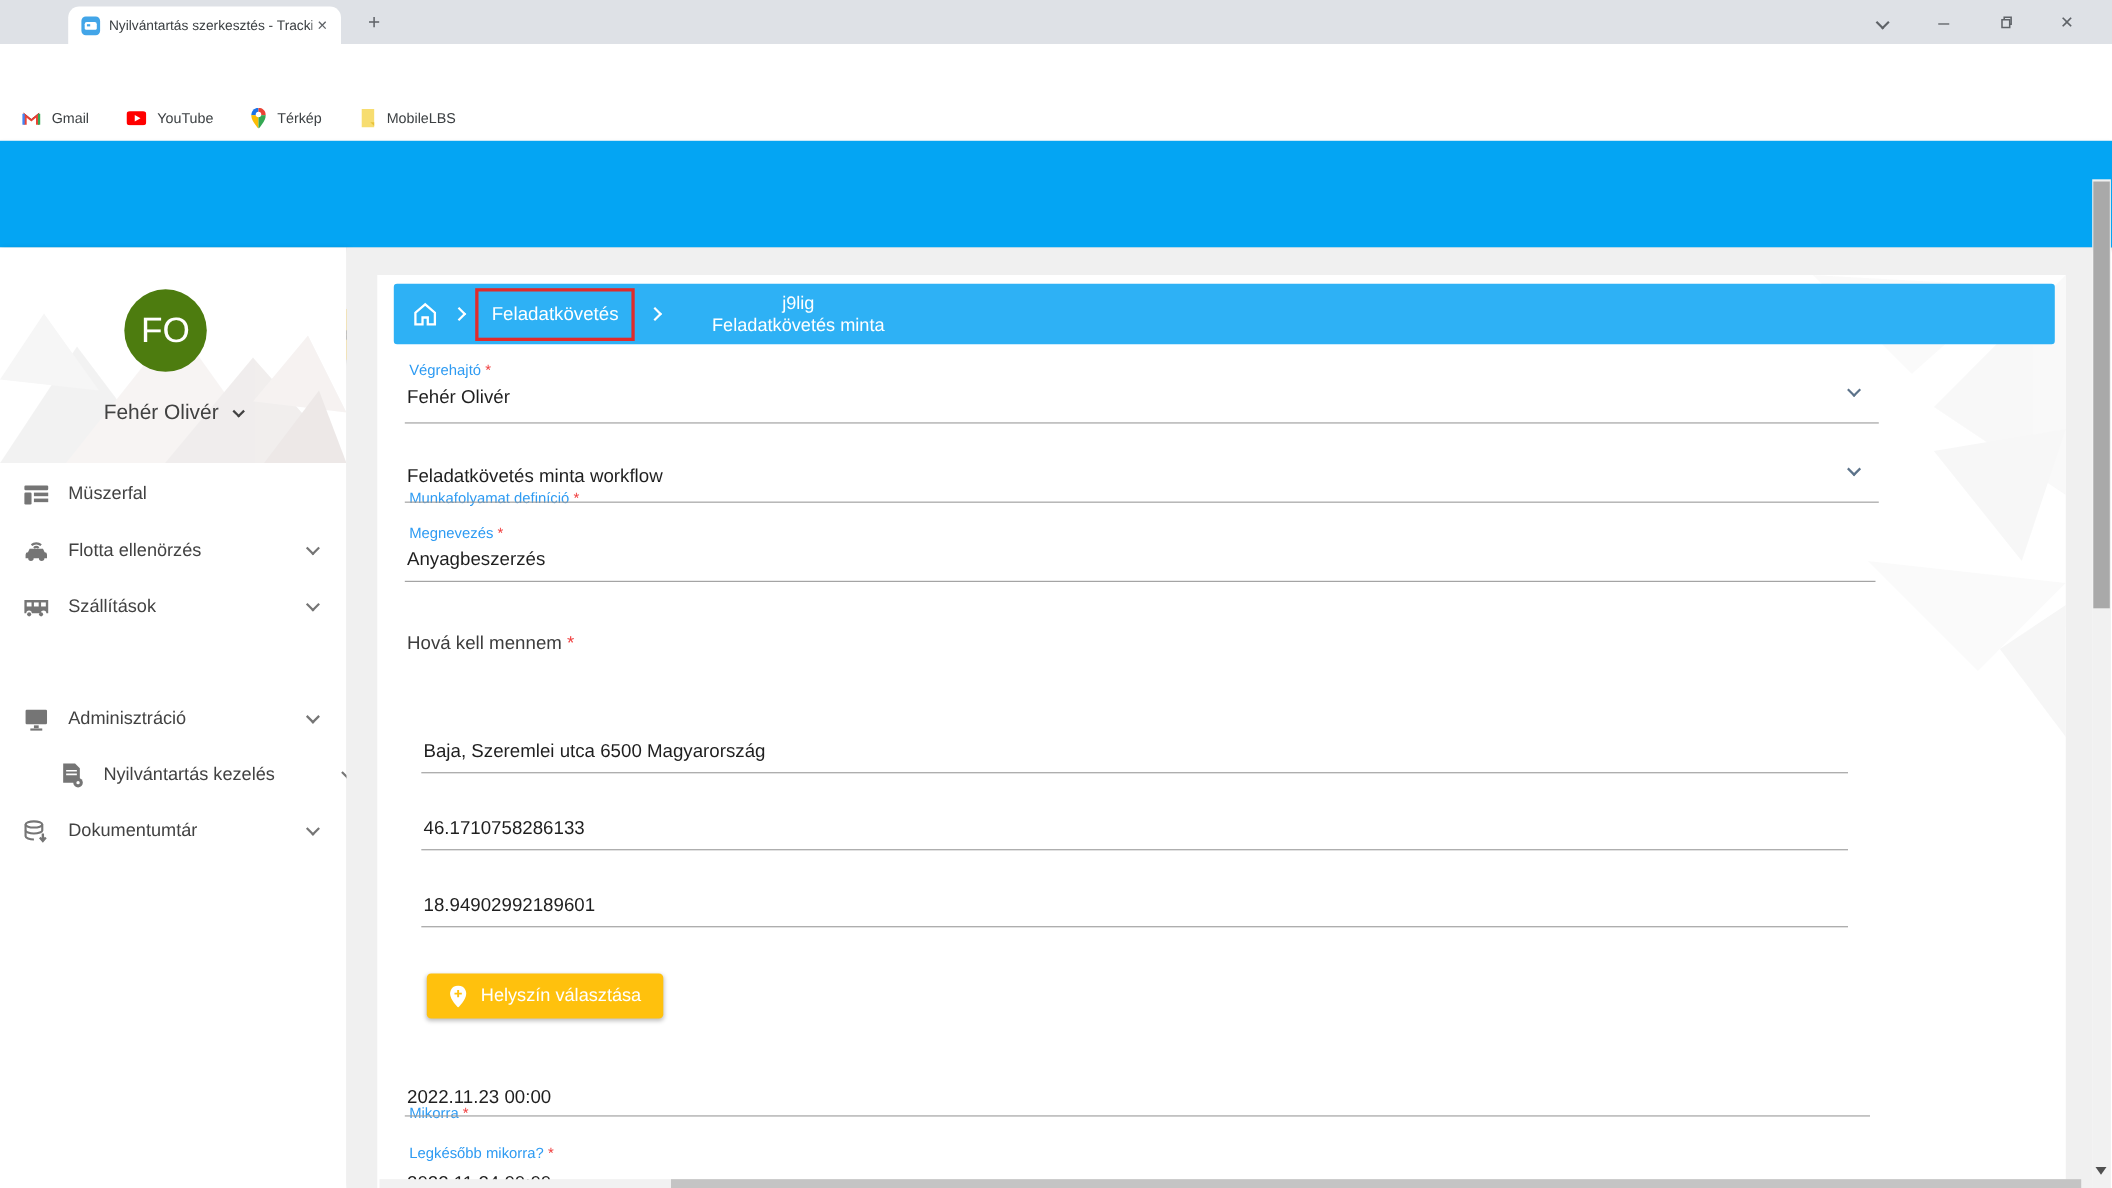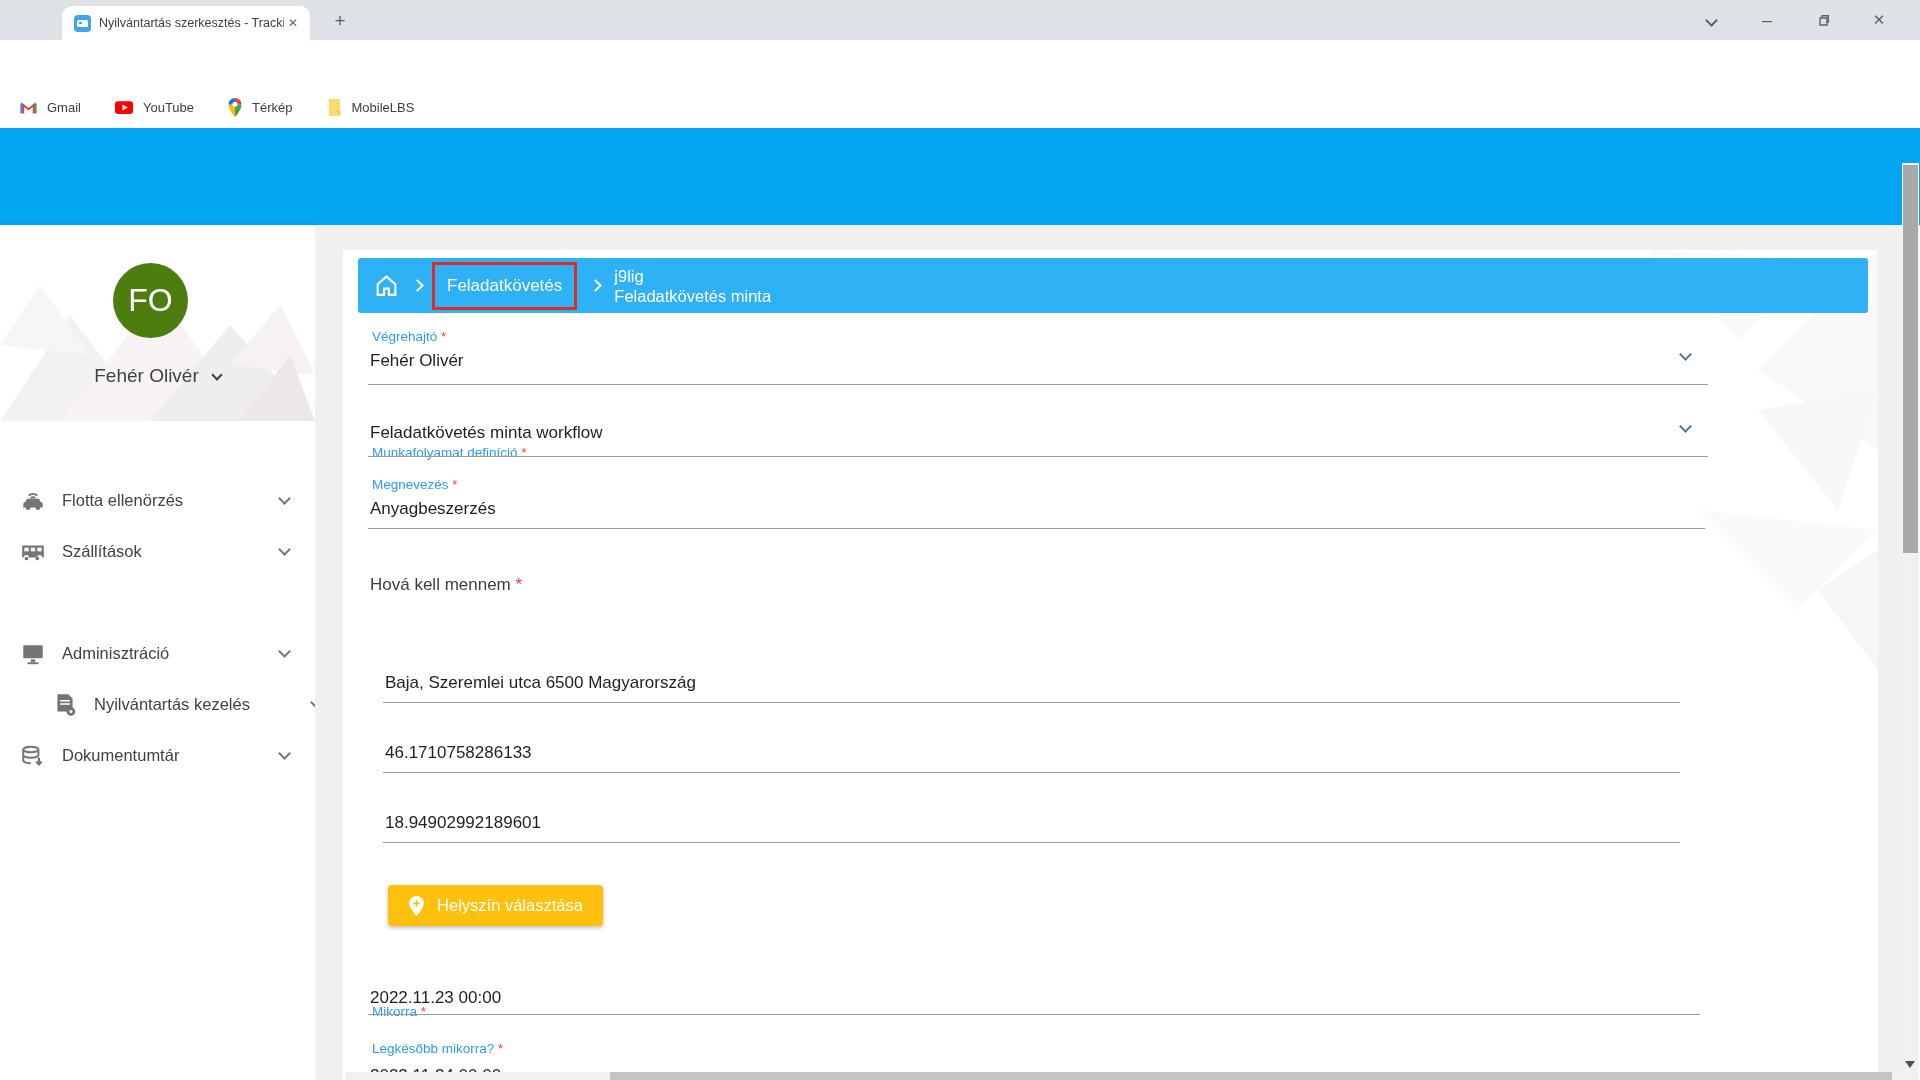--- a/index.html
+++ b/index.html
@@ -58,21 +58,21 @@
   .menu-item .mi-label { flex:1; margin-left:16px; font-size:16.5px; color:#424242;}
   .menu-item .chev { border-color:#757575; margin-bottom:4px;}
 
   
   #content { left:315px; top:225px; width:1587px; height:855px; background:#f0f0f0; overflow:hidden;}
   #card { position:absolute; left:28px; top:25px; width:1535px; height:830px; background:#fff;}
   #crumb-bar { position:absolute; left:43px; top:33px; width:1510px; height:55px; background:#2eb1f5; border-radius:3px;
     display:flex; align-items:center; color:#fff;}
   .crumb-chev { width:9px; height:9px; border-right:2.5px solid #fff; border-bottom:2.5px solid #fff; transform:rotate(-45deg); margin:0 14px;}
   #crumb1-box { border:3px solid #e02b2b; padding:11px 12px; font-size:17px; margin-left:-4px;}
-  #crumb2 { text-align:left; font-size:16.5px; line-height:20px;}
+  #crumb2 { text-align:center; font-size:16.5px; line-height:20px;margin-left:33px;}
   .flabel { font-size:13.5px; color:#2e9bf2; }
   .fvalue { font-size:17px; color:#1f1f1f; }
   .req { color:#f03e3e; }
   .uline { height:1px; background:#9b9b9b; }
   .sel-chev { border-color:#5c738a; }
   #loc-btn { position:absolute; left:73px; top:660px; width:215px; height:41px; background:#ffc10d; border:none;
     border-radius:4px; box-shadow:0 2px 4px rgba(0,0,0,.25); display:flex; align-items:center; justify-content:center;
     gap:12px; color:#fff; font-size:16.5px; font-family:"Liberation Sans",sans-serif;}
   .deco { opacity:.55; }
 
@@ -263,20 +263,31 @@
           </g>
       </svg>
       <div id="avatar-app" class="abs">
           <span>FO</span>
         </div>
       <div id="user-row" class="abs">
         <span>Fehér Olivér</span><span class="chev"></span>
       </div>
     </div>
 
+    <div class="menu-item abs" style="top:199px;">
+      <svg width="26" height="26" viewBox="0 0 24 24">
+          <g fill="#757575">
+            <rect x="2" y="4" width="20" height="4" rx="1"></rect>
+            <rect x="2" y="10" width="6" height="10" rx="1"></rect>
+            <rect x="10" y="10" width="12" height="3"></rect>
+            <rect x="10" y="15" width="12" height="3"></rect>
+          </g>
+        </svg>
+      <span class="mi-label">Müszerfal</span>
+    </div>
     <div class="menu-item abs" style="top:250px;">
       <svg width="26" height="26" viewBox="0 0 24 24">
           <g fill="none" stroke="#757575" stroke-width="1.8">
             <path d="M8 7a6 6 0 0 1 8 0"></path>
             <path d="M10 9.4a3 3 0 0 1 4 0"></path>
           </g>
           <g fill="#757575">
             <path d="M5 13l1.4-3h11.2L19 13a2 2 0 0 1 2 2v3h-2.2a2.3 2.3 0 0 1-4.6 0H9.8a2.3 2.3 0 0 1-4.6 0H3v-3a2 2 0 0 1 2-2z"></path>
           </g>
         </svg>

